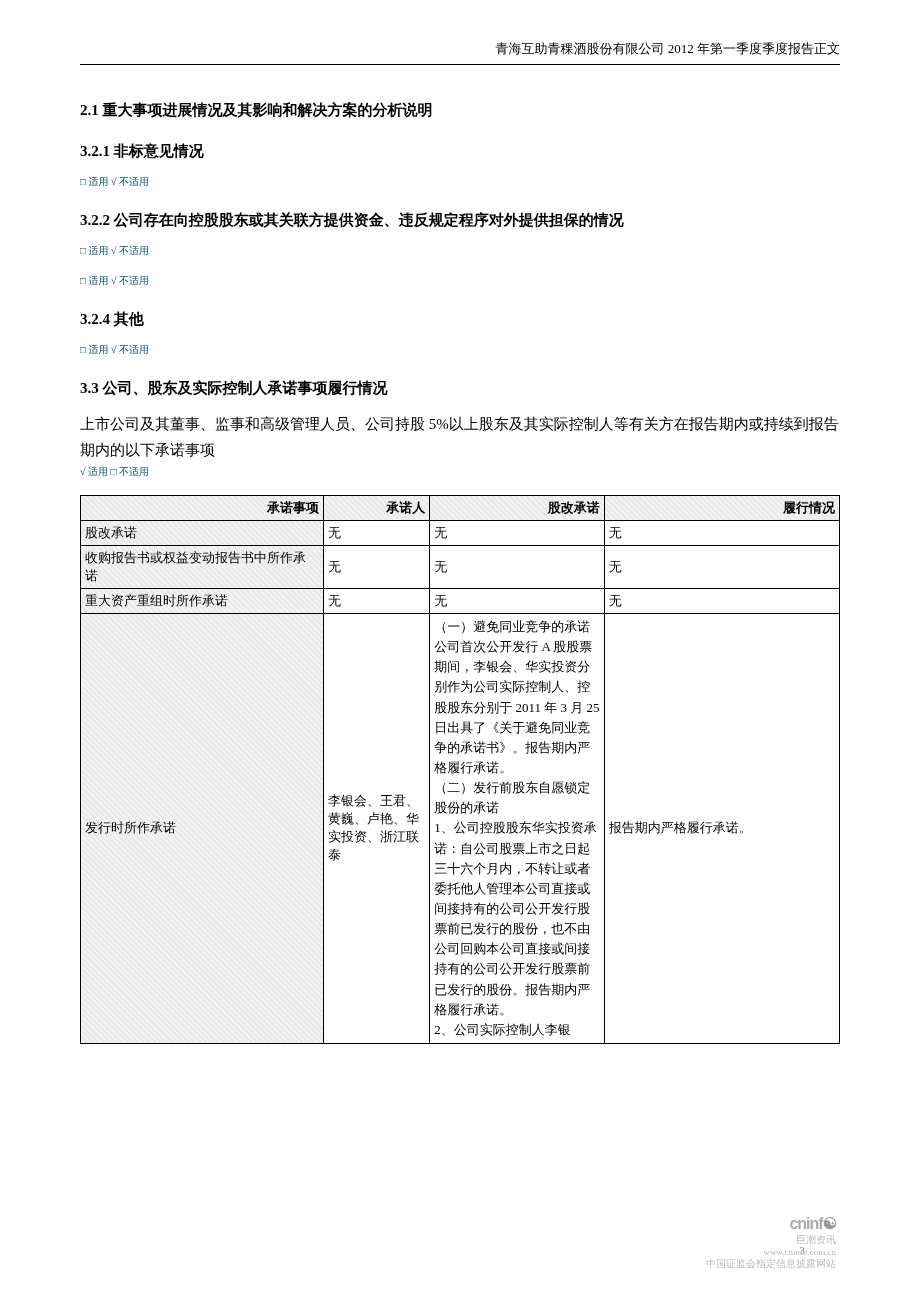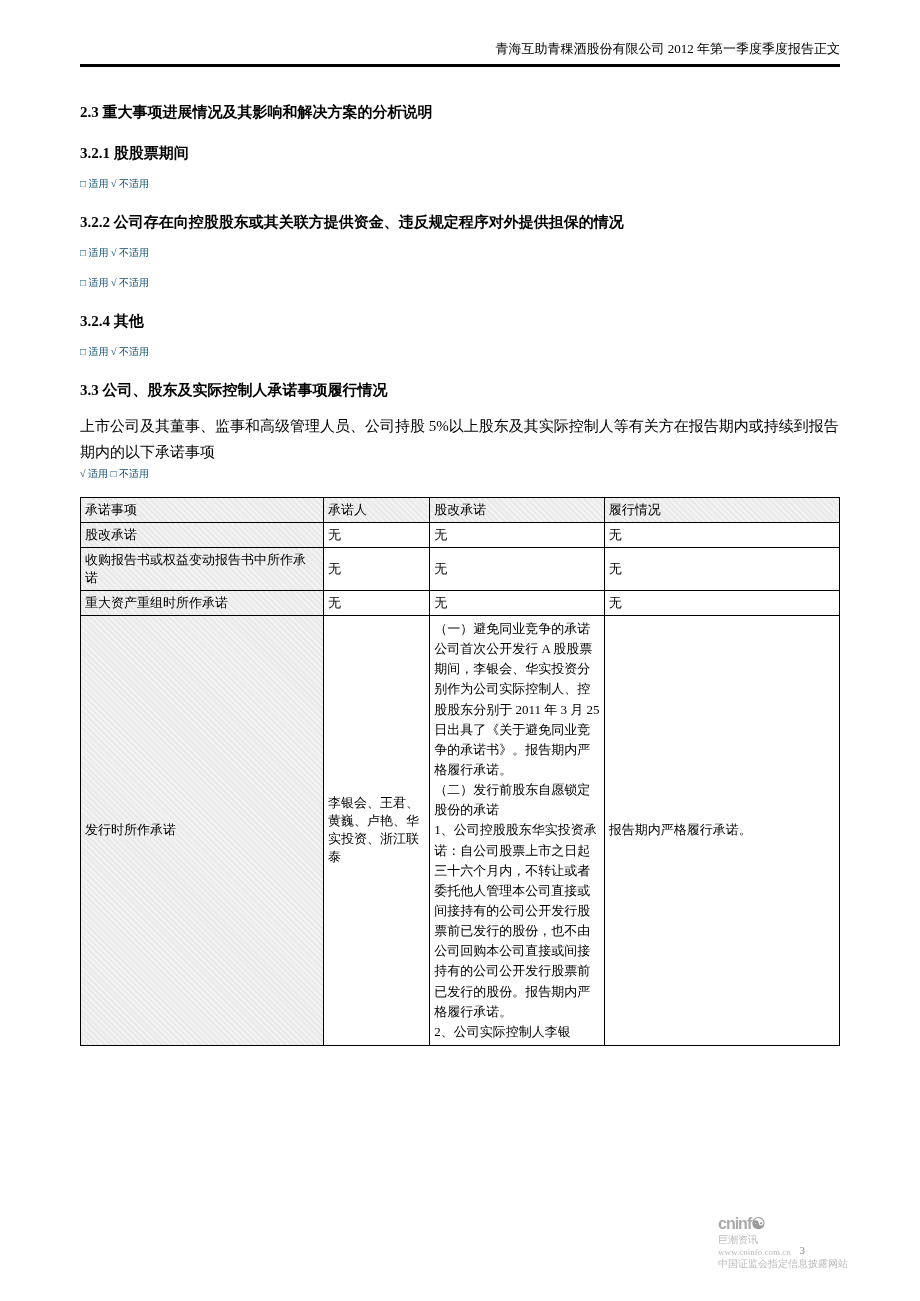--- a/index.html
+++ b/index.html
@@ -1,43 +1,43 @@
 <!DOCTYPE html>
 <html><head>
 <meta charset="utf-8">
 <style>
 body{margin:0;font-family:"SimSun","宋体",serif;font-size:14px;color:#000;background:#fff}
 .page{width:920px;min-height:1301px;padding:40px 80px 60px 80px;box-sizing:border-box;position:relative}
-.header-text{text-align:right;font-size:13px;padding-bottom:6px;border-bottom:3px solid #000000;margin-bottom:36px}
+.header-text{text-align:right;font-size:13px;padding-bottom:6px;border-bottom:1px solid #000000;margin-bottom:36px}
 .h3{font-weight:bold;font-size:15px;margin:22px 0 14px 0}
 .appl{font-size:10px;color:#0c4a6e;margin:8px 0 16px 0}
 .intro{font-size:15px;line-height:1.7;margin:10px 0 2px 0}
 table{border-collapse:collapse;width:100%;table-layout:fixed;font-size:13px}
 th,td{border:1px solid #000;padding:3px 4px;vertical-align:middle;word-break:break-all}
-th{background:repeating-linear-gradient(45deg,#e8e8e8 0,#e8e8e8 2px,#f4f4f4 2px,#f4f4f4 4px);font-weight:normal;text-align:left}
+th{background:repeating-linear-gradient(45deg,#e8e8e8 0,#e8e8e8 2px,#f4f4f4 2px,#f4f4f4 4px);font-weight:bold;text-align:right}
 td.shade{background:repeating-linear-gradient(45deg,#e8e8e8 0,#e8e8e8 2px,#f4f4f4 2px,#f4f4f4 4px)}
 .c1{width:32%}.c2{width:14%}.c3{width:23%}.c4{width:31%}
 .long{line-height:1.55}
-.footer{position:absolute;bottom:30px;right:72px;font-size:11px;color:#888}
+.footer{position:absolute;bottom:30px;right:84px;text-align:right;font-size:11px;color:#888}
 .logo{font-family:Arial,sans-serif;font-weight:bold;font-size:16px;color:#aaa;letter-spacing:-1px}
 .logo .f{color:#999}
 .logo-sub{font-size:10px;color:#bbb}
 .logo-url{font-size:9px;color:#bbb}
 .logo-line{font-size:10px;color:#bbb}
 .pagenum{position:absolute;bottom:45px;right:115px;font-size:11px;color:#888}
 </style>
 </head>
 <body>
 
 <div class="page">
   <div class="header-text">青海互助青稞酒股份有限公司 2012 年第一季度季度报告正文</div>
 
-  <div class="h3">2.3 重大事项进展情况及其影响和解决方案的分析说明</div>
+  <div class="h3">2.1 重大事项进展情况及其影响和解决方案的分析说明</div>
 
-  <div class="h3">3.2.1 股股票期间</div>
+  <div class="h3">3.2.1 非标意见情况</div>
   <div class="appl">□ 适用 √ 不适用</div>
 
   <div class="h3">3.2.2 公司存在向控股股东或其关联方提供资金、违反规定程序对外提供担保的情况</div>
   <div class="appl">□ 适用 √ 不适用</div>
 
   <div class="appl">□ 适用 √ 不适用</div>
 
   <div class="h3">3.2.4 其他</div>
   <div class="appl">□ 适用 √ 不适用</div>
 

